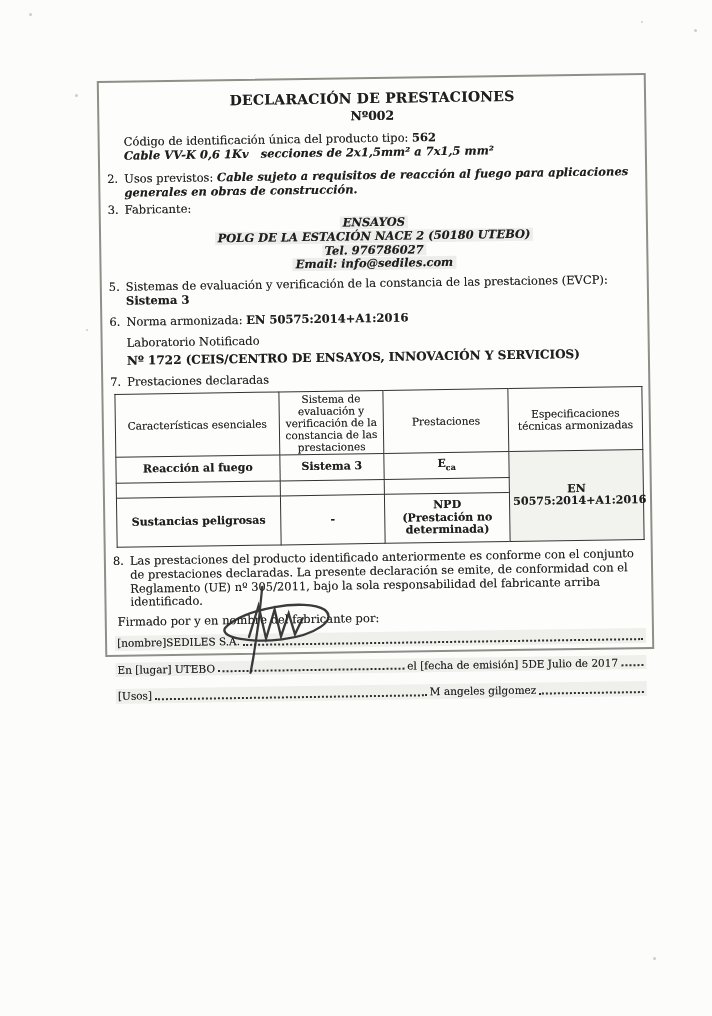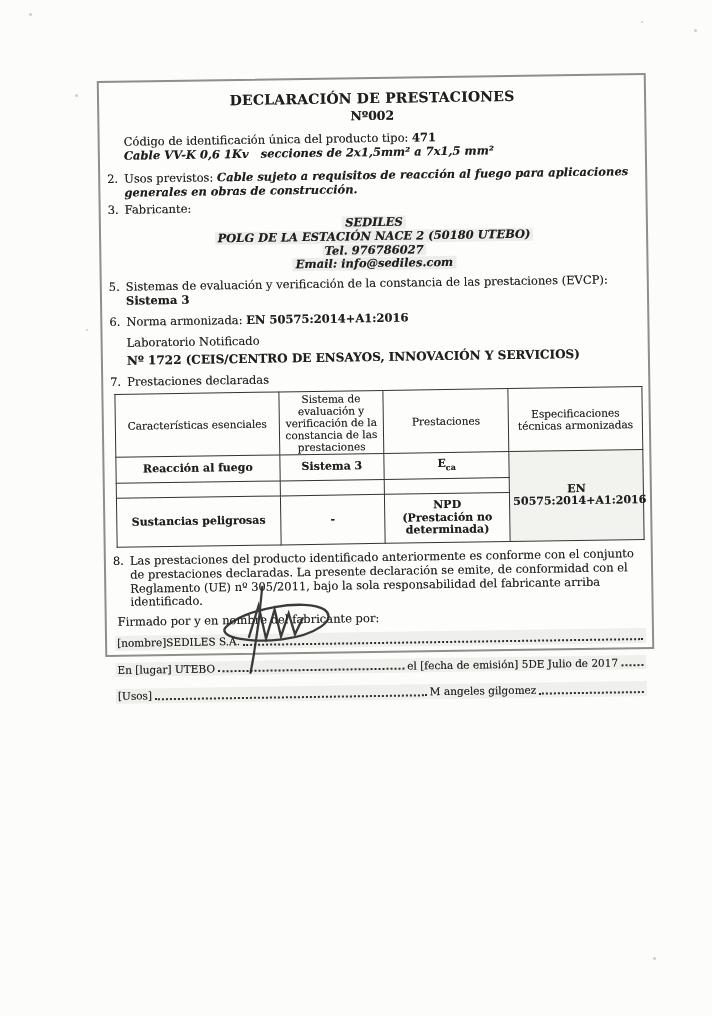--- a/index.html
+++ b/index.html
@@ -100,36 +100,36 @@
 <div class="speck" style="left:505px;top:171px;width:2px;height:2px;"></div>
 <div class="speck" style="left:653px;top:957px;width:3px;height:3px;"></div>
 
 <div class="docbox">
   <div class="inner">
 
     <h1 class="title">DECLARACIÓN DE PRESTACIONES</h1>
     <div class="docnum">Nº002</div>
 
     <div class="prodblock indented">
-      <div><span>Código de identificación única del producto tipo: </span><span class="b">471</span></div>
+      <div><span>Código de identificación única del producto tipo: </span><span class="b">562</span></div>
       <div class="prodspec">Cable VV-K 0,6 1Kv&nbsp;&nbsp; secciones de 2x1,5mm² a 7x1,5 mm²</div>
     </div>
 
     <div class="item mt10">
       <span class="num">2.</span>
       <span class="body"><span>Usos previstos: </span><span class="bi">Cable sujeto a requisitos de reacción al fuego para aplicaciones generales en obras de construcción.</span></span>
     </div>
 
     <div class="item mt3">
       <span class="num">3.</span>
       <span class="body">Fabricante:</span>
     </div>
 
     <div class="fabblock bi">
-      <div><span class="band">SEDILES</span></div>
+      <div><span class="band">ENSAYOS</span></div>
       <div><span class="band">POLG DE LA ESTACIÓN NACE 2 (50180 UTEBO)</span></div>
       <div><span class="band">Tel. 976786027</span></div>
       <div><span class="band">Email: info@sediles.com</span></div>
     </div>
 
     <div class="item mt7">
       <span class="num">5.</span>
       <span class="body"><span>Sistemas de evaluación y verificación de la constancia de las prestaciones (EVCP): </span><span class="b">Sistema 3</span></span>
     </div>
 

